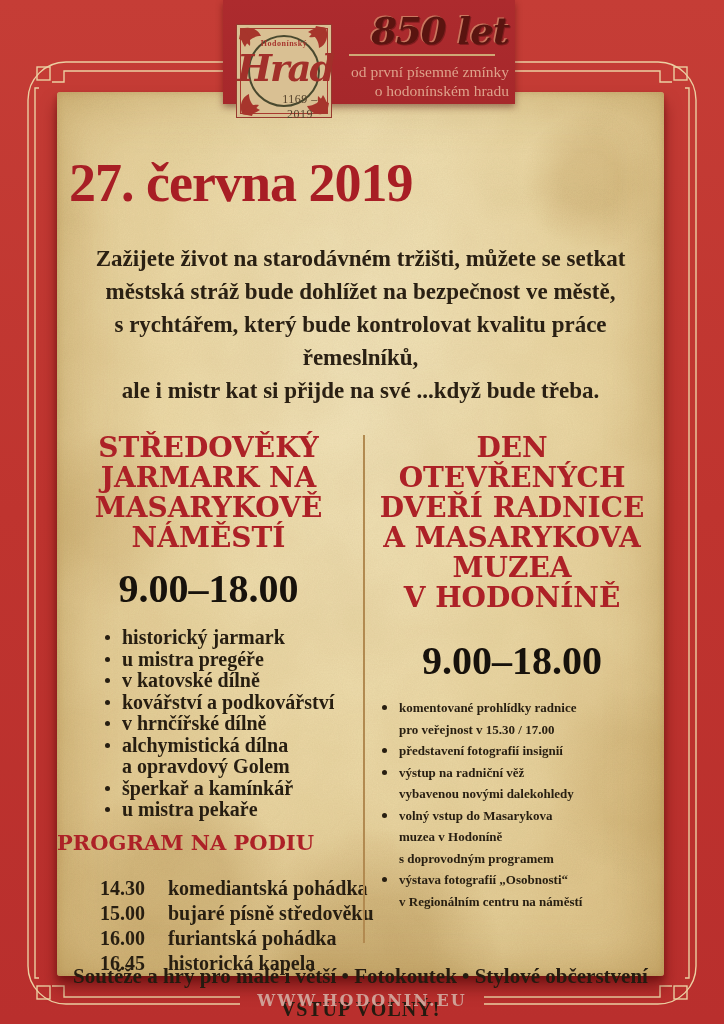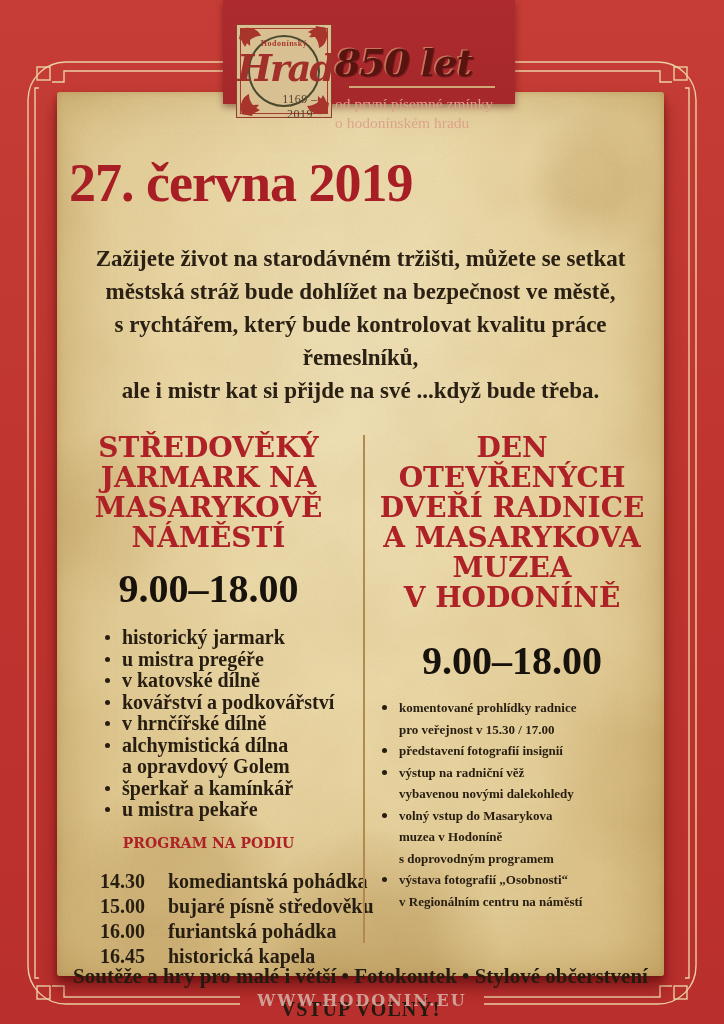--- a/index.html
+++ b/index.html
@@ -36,21 +36,21 @@
   .logo{
     position:absolute;left:13px;top:24px;width:94px;height:92px;
     background:#d9c093;border:1px solid #96392e;
     box-shadow:inset 0 0 0 3px #d9c093, inset 0 0 0 4px #a8392f;
   }
   svg.logo-orn{position:absolute;inset:0;}
   .logo-circle{position:absolute;left:11px;top:10px;right:11px;bottom:10px;border:2px solid #49492f;border-radius:50%;}
   .logo-arc{position:absolute;top:14px;left:0;right:0;text-align:center;font-size:8px;font-weight:bold;color:#a7352c;letter-spacing:.5px;}
   .logo-main{position:absolute;top:24px;left:0;right:0;text-align:center;font-size:37px;line-height:38px;font-weight:bold;font-style:italic;color:#a2302a;letter-spacing:-2px;font-family:"DejaVu Serif",serif;}
   .logo-years{position:absolute;top:67px;left:0;right:0;text-align:center;font-size:12px;color:#54422c;letter-spacing:.5px;margin-left:32px;}
-  .anniv{position:absolute;left:112px;right:6px;top:11px;text-align:left;margin-top:32px;}
+  .anniv{position:absolute;left:112px;right:6px;top:11px;text-align:right;}
   .anniv-big{
     font-size:37px;line-height:40px;font-weight:bold;font-style:italic;color:#5a1410;
     font-family:"DejaVu Serif",serif;letter-spacing:-1px;
     text-shadow:-1.5px -1.5px 0 rgba(233,196,143,.5), 1px 1px 0 rgba(50,6,6,.35);
   }
   .anniv-rule{height:1.5px;background:#cfa876;margin:3px 14px 6px;}
   .anniv-sub{font-size:15.5px;line-height:19px;color:#dea28b;}
   
   .title{margin:12px;padding-top:48px;text-align:left;font-size:54px;line-height:62px;font-weight:bold;color:#a81e25;letter-spacing:-1px;}
   .intro{margin-top:28px;text-align:center;font-size:23px;line-height:33px;font-weight:bold;color:#2a2013;}
@@ -64,21 +64,21 @@
   .col-left .hours{margin-top:14px;}
   .col-right .hours{margin-top:26px;}
   .blist{margin-top:16px;}
   .col-right .blist{margin-top:14px;}
   .row{display:flex;align-items:flex-start;font-weight:bold;color:#271e11;white-space:nowrap;}
   .col-left .row{font-size:20px;line-height:21.5px;padding-left:48px;}
   .col-right .row{font-size:13px;line-height:21.5px;padding-left:22px;}
   .dot{flex:none;width:5px;height:5px;border-radius:50%;background:#271e11;margin:8px 12px 0 0;}
   .row.cont{padding-left:65px;}
   .col-right .row.cont{padding-left:39px;}
-  .prog-heading{margin-top:10px;text-align:center;font-size:14px;line-height:24px;font-weight:bold;color:#ad2127;font-family:"DejaVu Serif",serif;}
+  .prog-heading{margin-top:10px;font-size:21px;line-height:24px;font-weight:bold;color:#ad2127;font-family:"DejaVu Serif",serif;}
   .prog{margin-top:4px;}
   .prow{display:flex;padding-left:43px;font-size:20px;line-height:25px;font-weight:bold;color:#271e11;}
   .ptime{width:50px;flex:none;}
   .ptext{padding-left:18px;white-space:nowrap;}
   .activities{margin-top:6px;text-align:center;font-size:21px;line-height:26px;font-weight:bold;color:#241b10;}
   .admission{margin-top:8px;text-align:center;font-size:20px;line-height:24px;font-weight:bold;color:#241b10;letter-spacing:1px;}
   
   .website{
     position:absolute;left:0;right:0;top:991px;z-index:3;text-align:center;
     font-size:16px;font-weight:bold;letter-spacing:2px;color:#cf9f95;font-family:"DejaVu Serif",serif;

